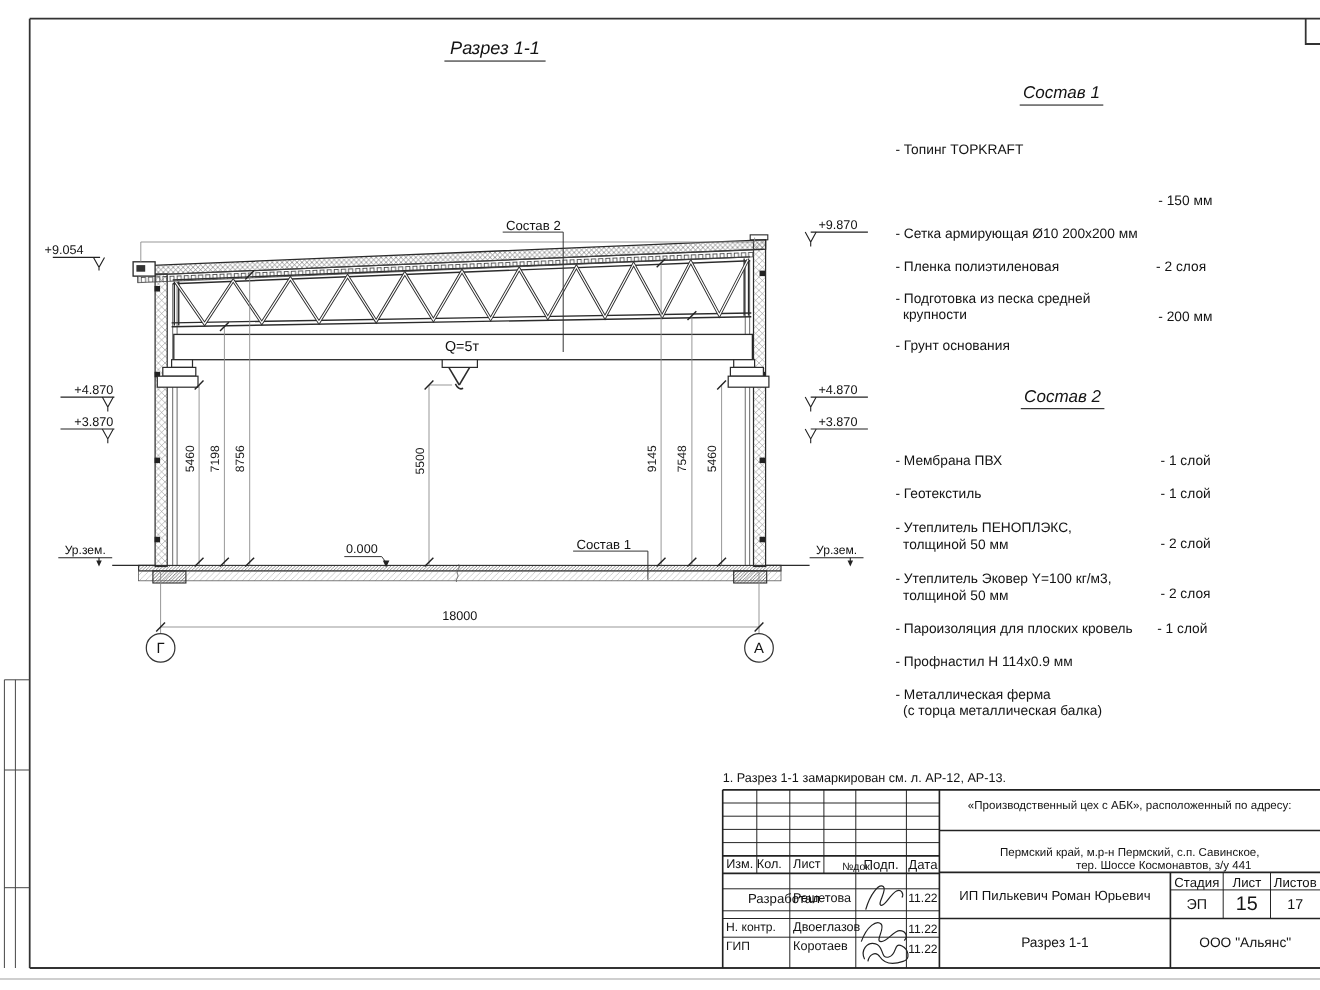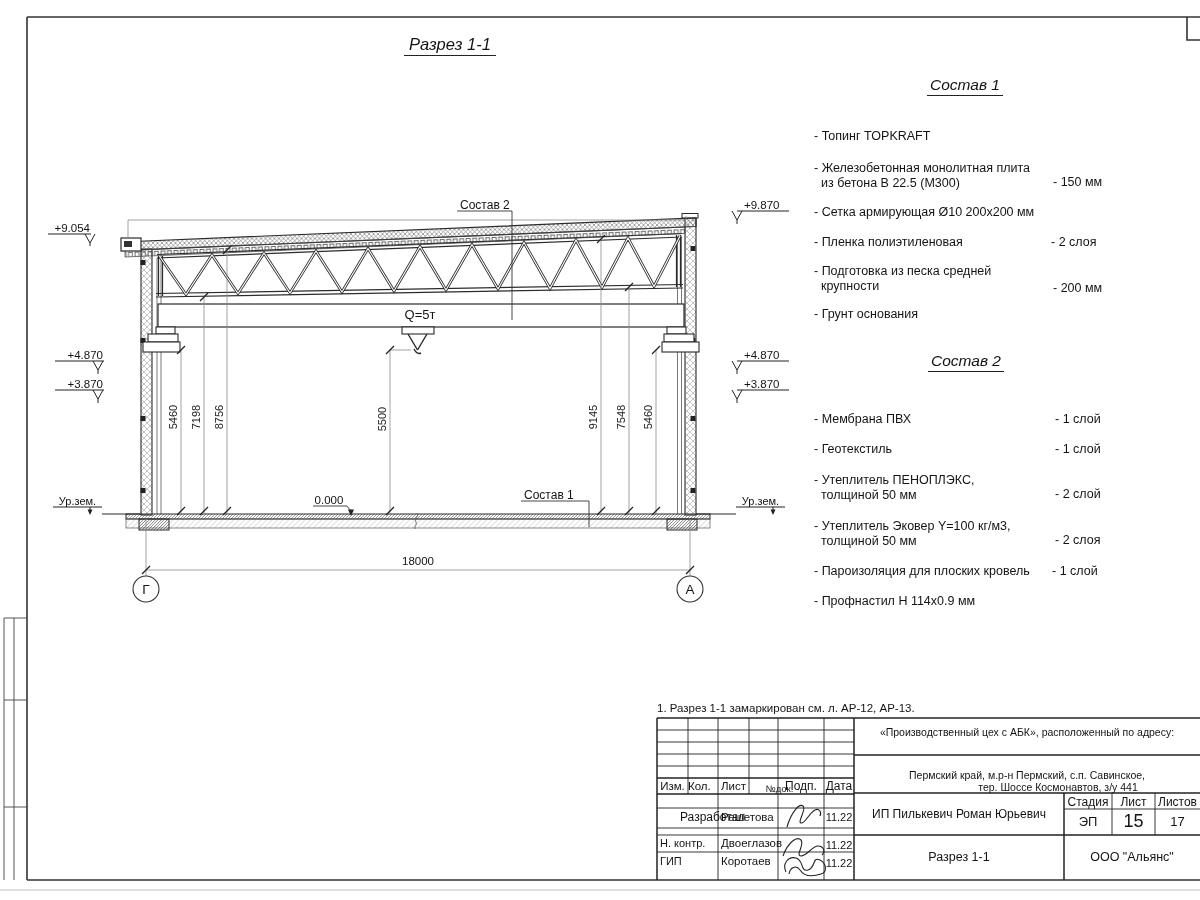--- a/index.html
+++ b/index.html
@@ -237,22 +237,20 @@
     <path d="M787,827 C791,813 799,803 803,806 C807,809 797,822 801,823 C805,824 809,813 815,810 C819,808 822,812 820,816"></path>
     <path d="M783,856 C788,842 797,836 801,840 C805,844 795,856 801,856 C807,856 812,846 818,846 C823,846 826,851 822,855"></path>
     <path d="M786,872 C782,864 788,856 796,858 C804,860 800,872 808,870 C816,868 812,856 820,860 C826,863 828,872 821,874 C812,877 804,876 800,870 C796,864 790,868 789,874"></path>
   </g>
 </svg>
 
 <div class="t h" style="left:404px;top:36px;width:92px;font-size:16.5px;position:absolute;">Разрез 1-1</div>
 
 <div class="t h" style="left:927px;top:76px;width:76px;">Состав 1</div>
 <div class="t li" style="left:814px;top:129px;">- Топинг TOPKRAFT</div>
-<div class="t li" style="left:814px;top:161px;">- Железобетонная  монолитная плита
-из бетона В 22.5 (М300)</div>
 <div class="t val" style="left:1053px;top:175px;">- 150 мм</div>
 <div class="t li" style="left:814px;top:205px;">- Сетка армирующая Ø10 200x200 мм</div>
 <div class="t li" style="left:814px;top:235px;">- Пленка полиэтиленовая</div>
 <div class="t val" style="left:1051px;top:235px;">-  2 слоя</div>
 <div class="t li" style="left:814px;top:264px;">- Подготовка из песка средней
 крупности</div>
 <div class="t val" style="left:1053px;top:281px;">- 200 мм</div>
 <div class="t li" style="left:814px;top:307px;">- Грунт основания</div>
 
 <div class="t h" style="left:928px;top:352px;width:76px;">Состав 2</div>
@@ -262,29 +260,31 @@
 <div class="t val" style="left:1055px;top:442px;">- 1 слой</div>
 <div class="t li" style="left:814px;top:473px;">- Утеплитель ПЕНОПЛЭКС,
 толщиной 50 мм</div>
 <div class="t val" style="left:1055px;top:487px;">- 2 слой</div>
 <div class="t li" style="left:814px;top:519px;">- Утеплитель Эковер Y=100 кг/м3,
 толщиной 50 мм</div>
 <div class="t val" style="left:1055px;top:533px;">- 2 слоя</div>
 <div class="t li" style="left:814px;top:564px;">- Пароизоляция для плоских кровель</div>
 <div class="t val" style="left:1052px;top:564px;">- 1 слой</div>
 <div class="t li" style="left:814px;top:594px;">- Профнастил Н 114x0.9 мм</div>
+<div class="t li" style="left:814px;top:624px;">- Металлическая ферма
+(с торца металлическая балка)</div>
 
 <div class="t" style="left:460px;top:198px;font-size:12px;">Состав 2</div>
 <div class="t" style="left:524px;top:488px;font-size:12px;">Состав 1</div>
 <div class="t c" style="left:385px;top:307px;width:70px;font-size:13px;">Q=5т</div>
 <div class="t c" style="left:309px;top:493px;width:40px;font-size:11.5px;">0.000</div>
 <div class="t c" style="left:53px;top:494px;width:49px;font-size:11px;">Ур.зем.</div>
 <div class="t c" style="left:736px;top:494px;width:49px;font-size:11px;">Ур.зем.</div>
 
-<div class="t elev r" style="left:42px;top:221px;">+9.054</div>
+<div class="t elev r" style="left:28px;top:221px;">+9.054</div>
 <div class="t elev r" style="left:55px;top:348px;">+4.870</div>
 <div class="t elev r" style="left:55px;top:377px;">+3.870</div>
 <div class="t elev" style="left:744px;top:198px;">+9.870</div>
 <div class="t elev" style="left:744px;top:348px;">+4.870</div>
 <div class="t elev" style="left:744px;top:377px;">+3.870</div>
 
 <div class="t vdim" style="left:151px;top:411px;">5460</div>
 <div class="t vdim" style="left:174px;top:411px;">7198</div>
 <div class="t vdim" style="left:197px;top:411px;">8756</div>
 <div class="t vdim" style="left:360px;top:413px;">5500</div>

